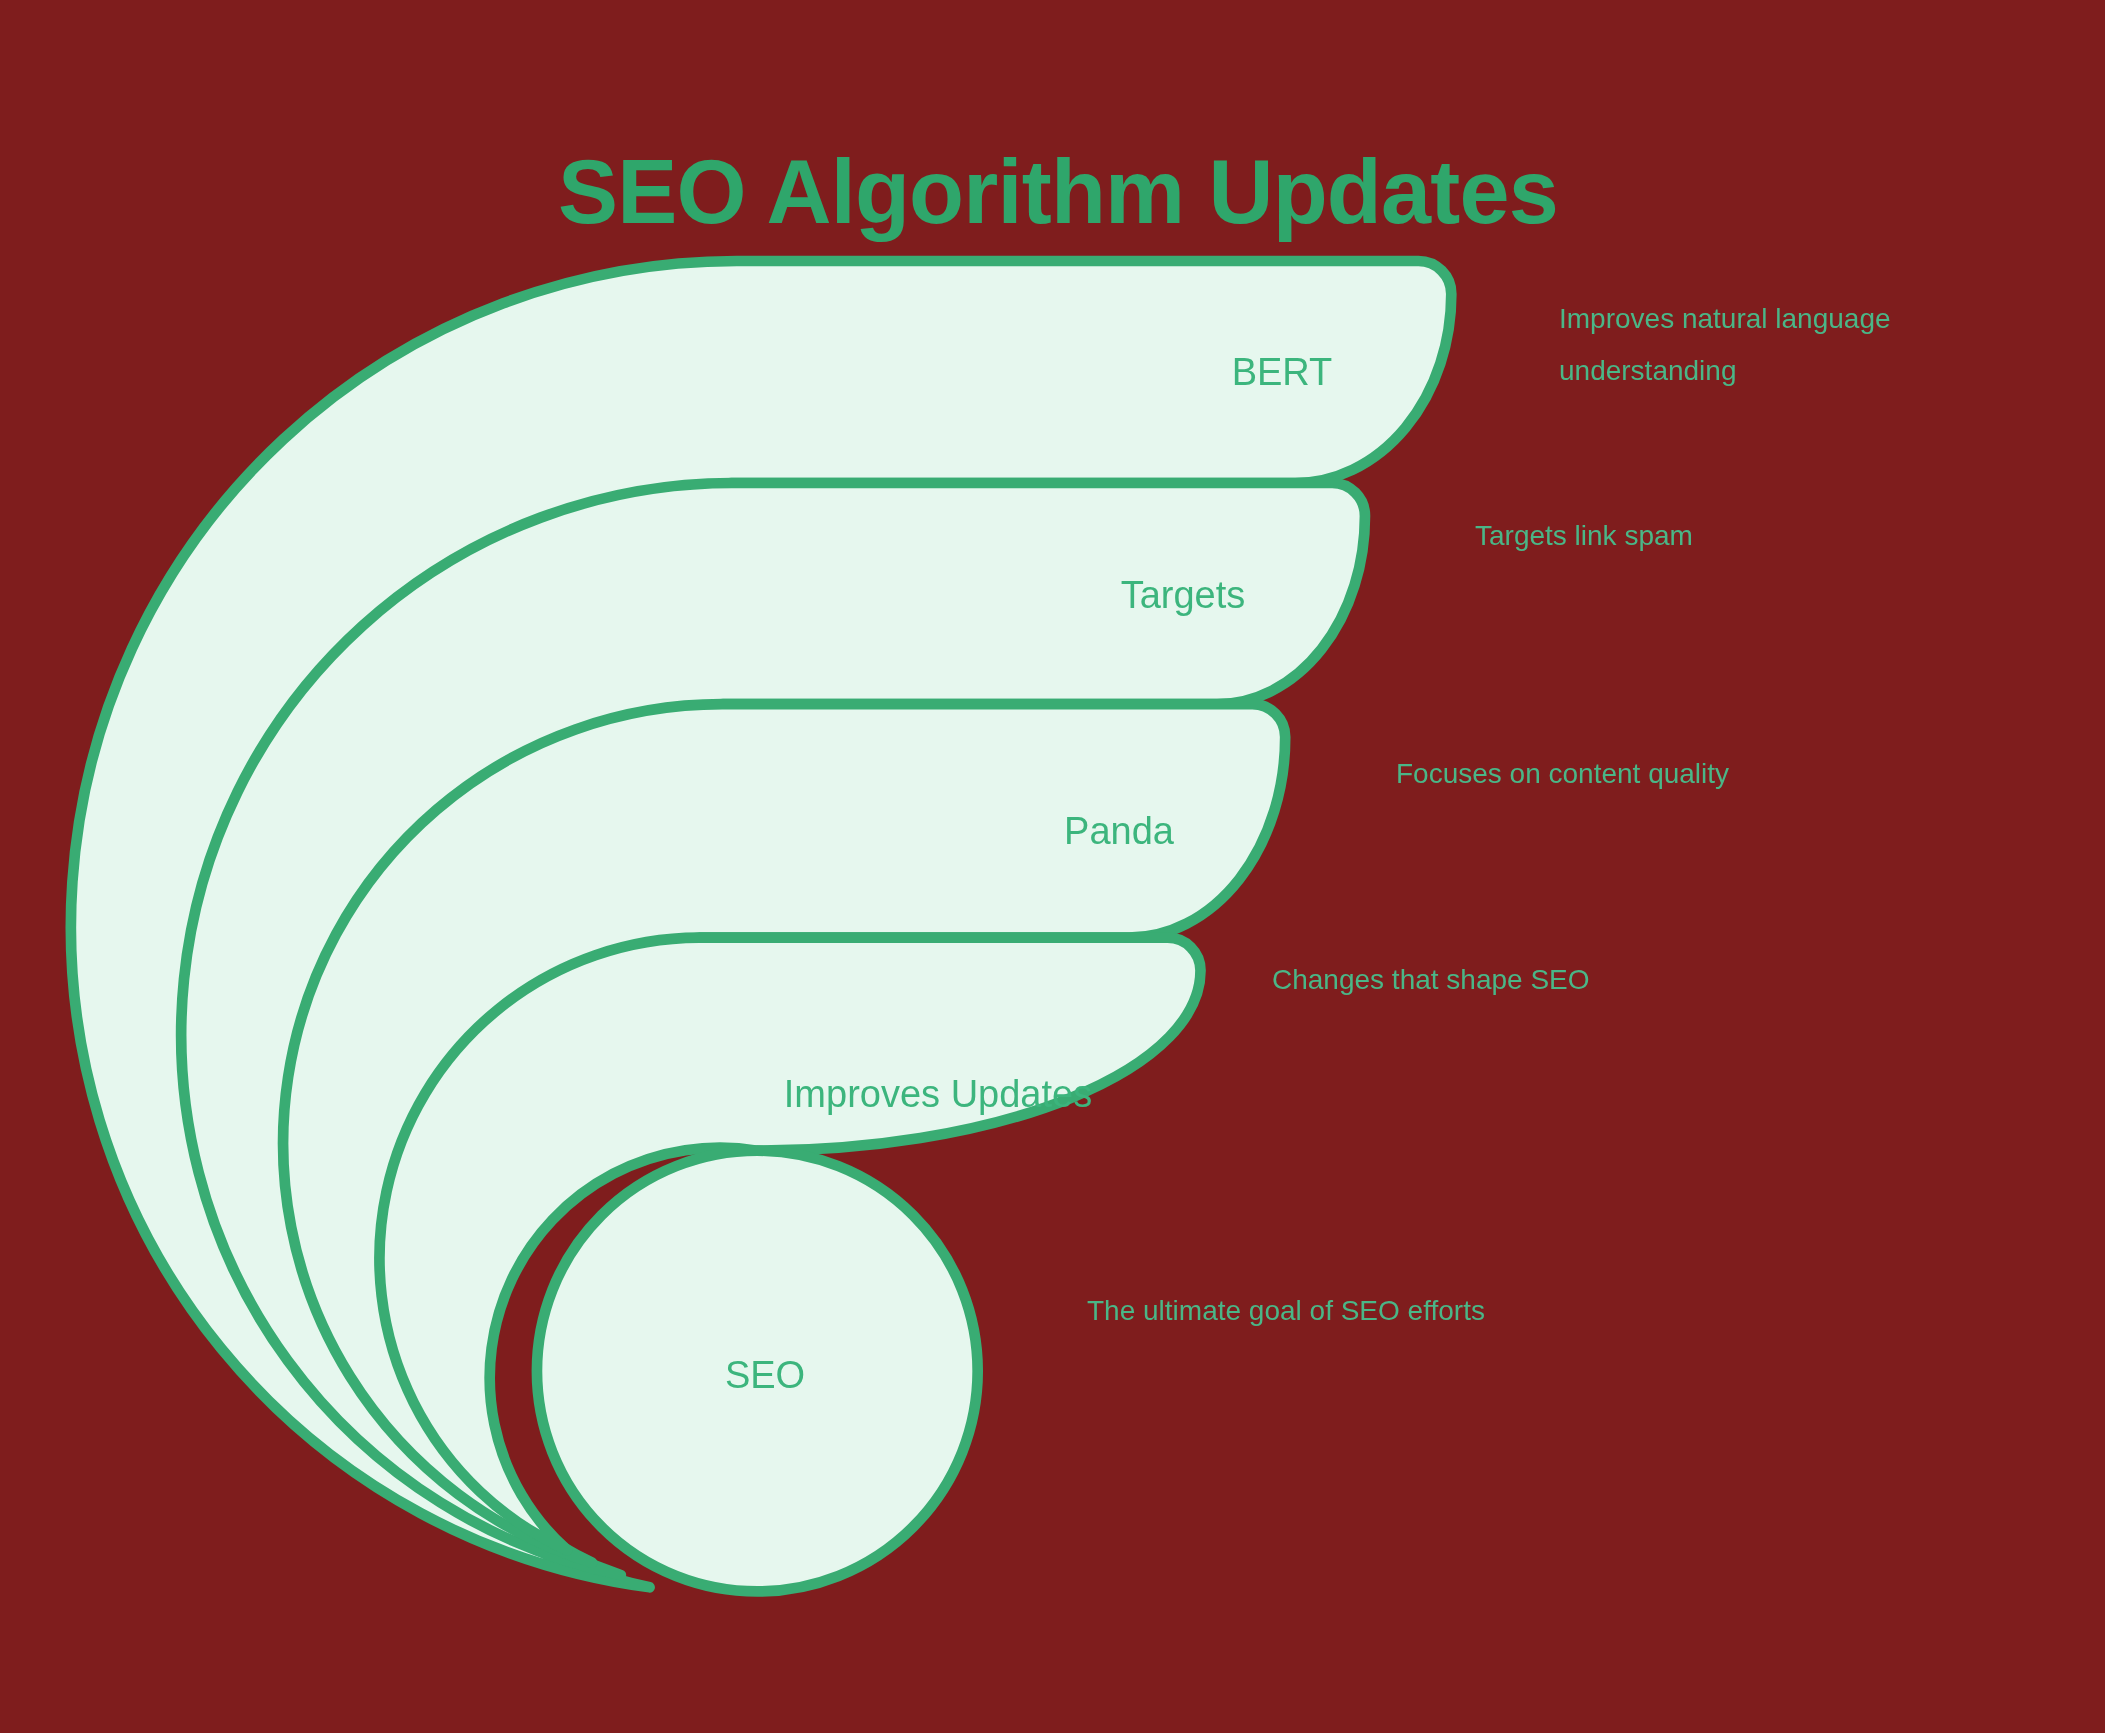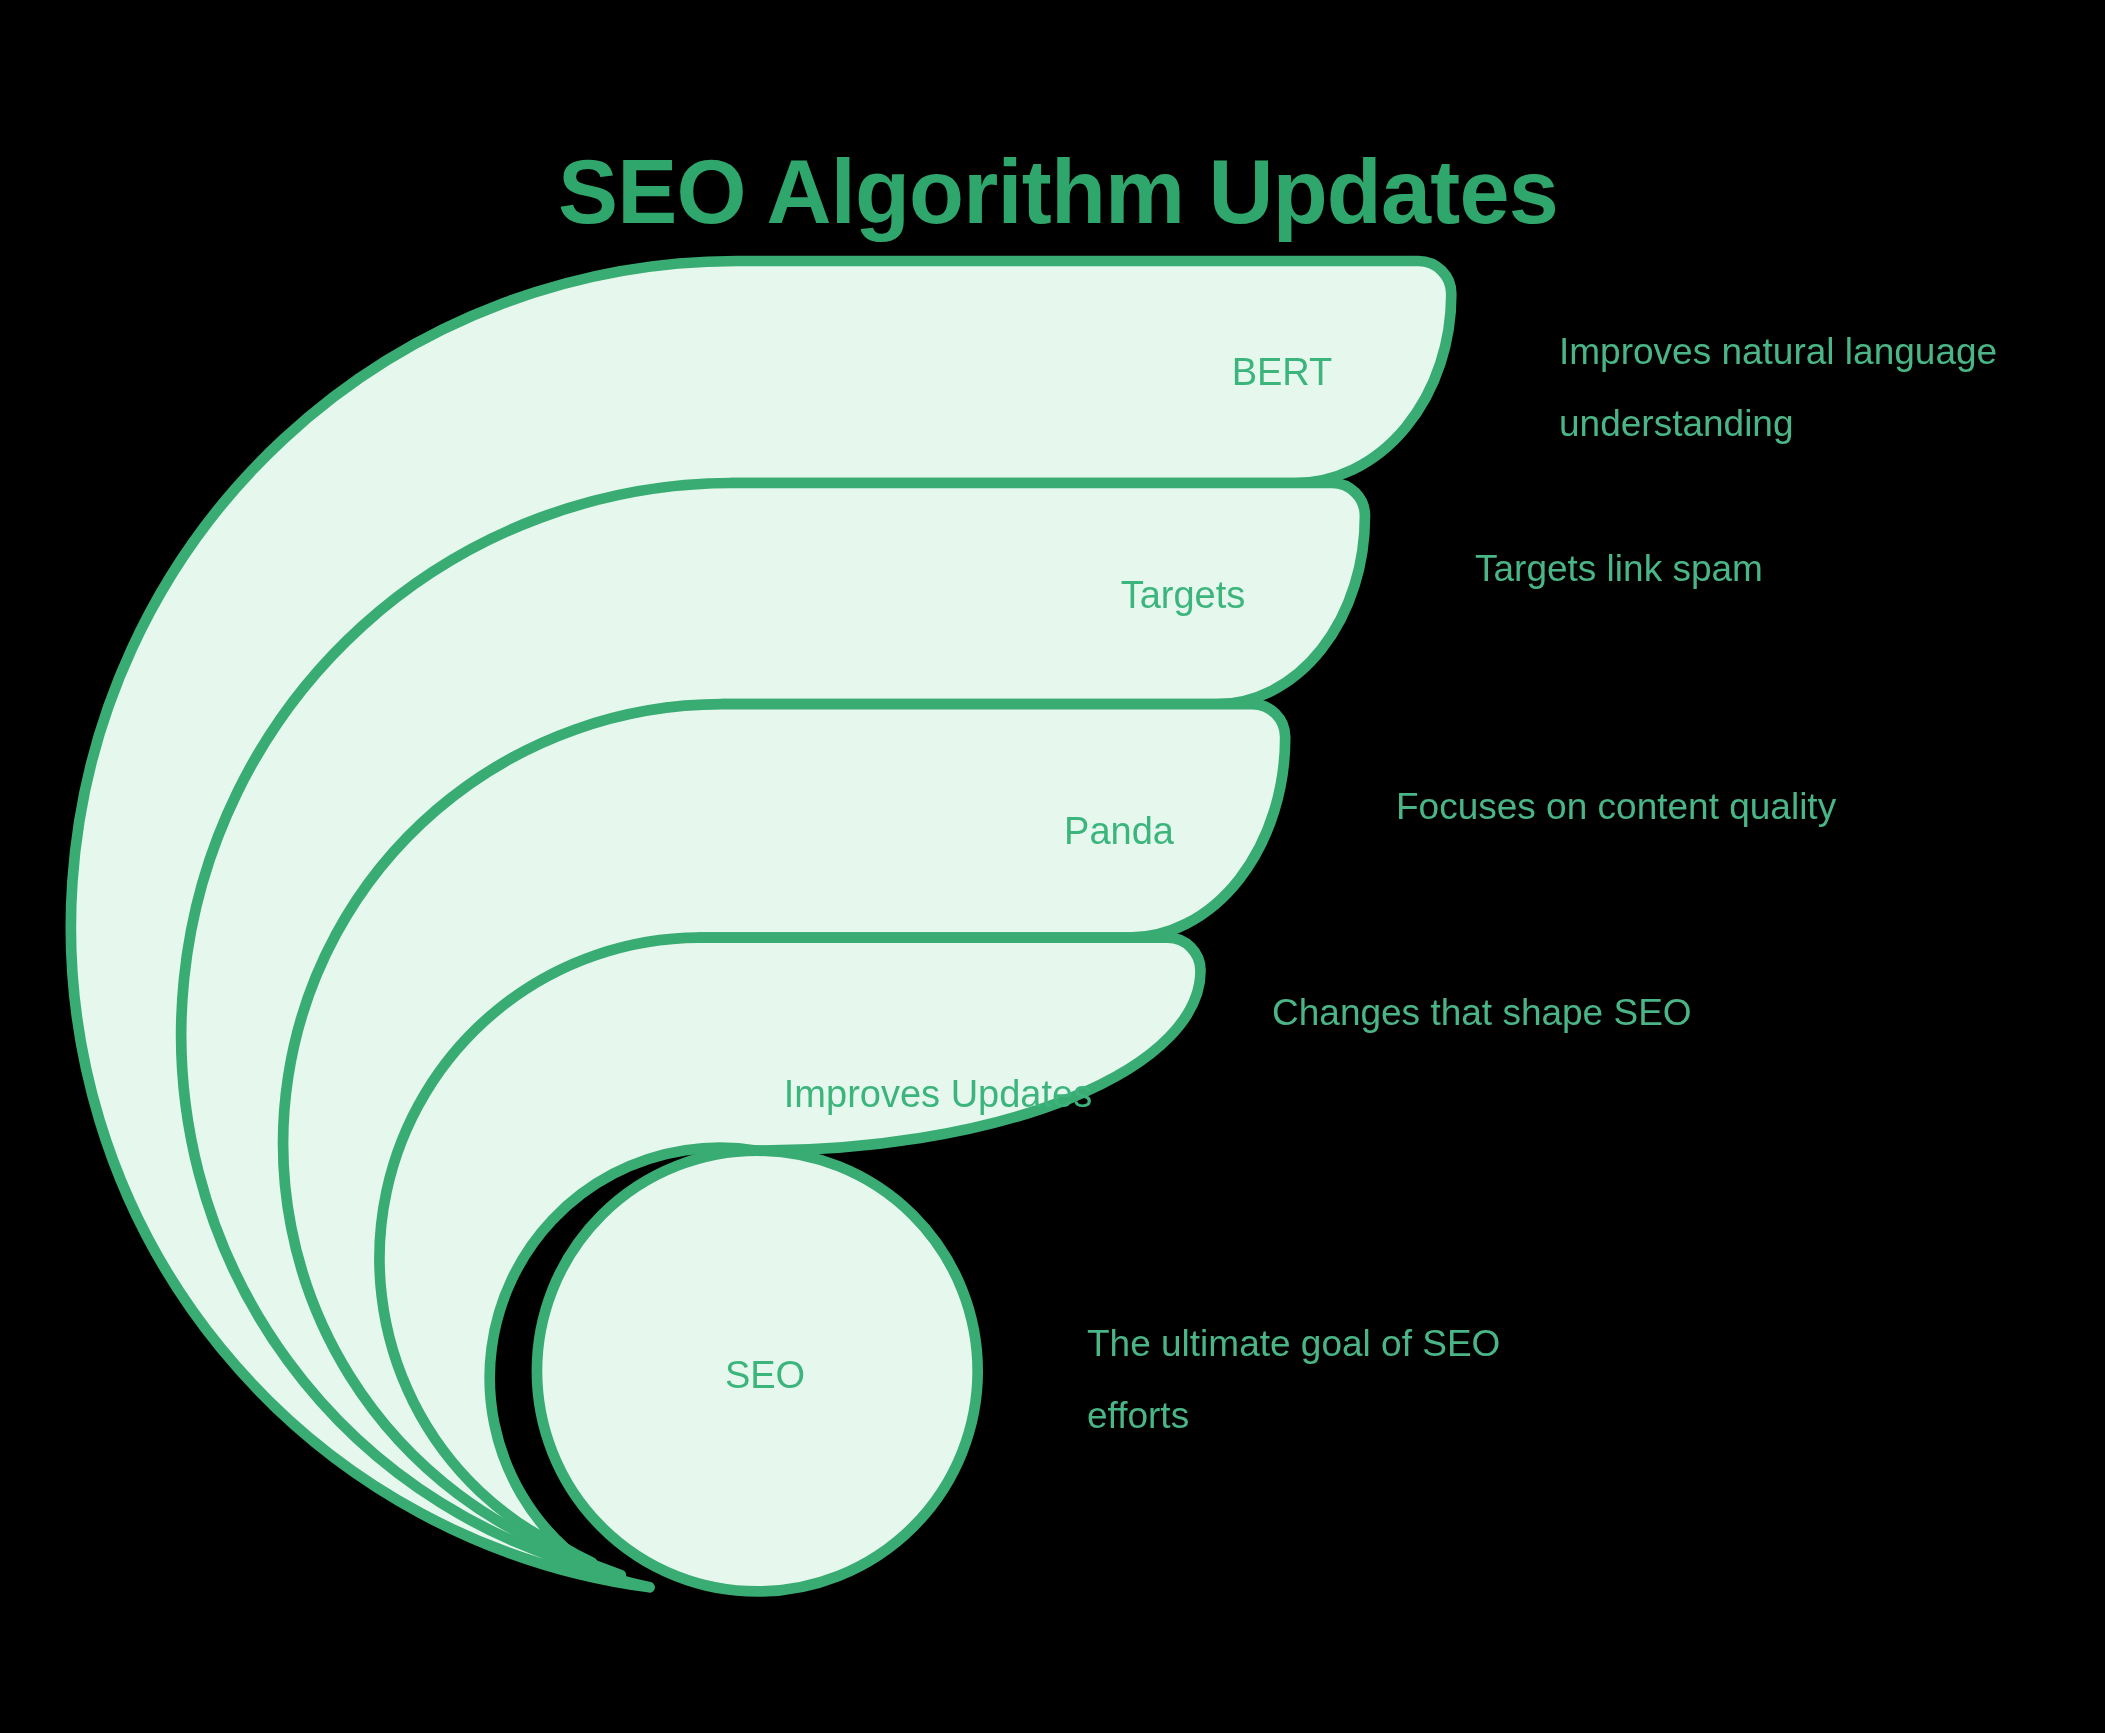--- a/index.html
+++ b/index.html
@@ -1,39 +1,39 @@
 <!DOCTYPE html>
 <html style="font-size:13px"><head>
 <meta charset="utf-8">
 <style>
   html,body{margin:0;padding:0;background:#fbfbfa;}
   .stage{
     position:relative;width:2105px;height:1734px;overflow:hidden;
-    background:#000000;
+    background:#7f1d1d;
     font-family:"Liberation Sans", sans-serif;
   }
   .stage svg{position:absolute;left:0;top:0;}
   .petal{fill:#e6f7ee;stroke:#39ac73;stroke-width:13;stroke-linejoin:round;}
   .seo-circle{fill:#e6f7ee;stroke:#39ac73;stroke-width:13;}
   .txt{position:absolute;white-space:pre-line;}
   .title{
     top:141px;left:1058px;transform:translateX(-50%);
     font-size:90px;font-weight:700;color:#2fa66b;letter-spacing:-0.8px;white-space:nowrap;
   }
   .petal-label{
     transform:translate(-50%,-50%);
     font-size:38px;color:#3cb57d;white-space:nowrap;text-align:center;
   }
   .lbl-bert{left:1282px;top:372px;}
   .lbl-penguin{left:1183px;top:595px;}
   .lbl-panda{left:1119px;top:831px;}
   .lbl-algu{left:938px;top:1094px;}
   .lbl-seo{left:757px;top:1375px;margin-left:8px;}
   .desc{
-    font-size:37px;color:#4ab687;line-height:72px;margin-top:23px;
+    font-size:28px;color:#4ab687;line-height:52px;
   }
   .desc-bert{left:1559px;top:293px;width:510px;}
   .desc-penguin{left:1475px;top:510px;width:576px;}
   .desc-panda{left:1396px;top:748px;width:625px;}
   .desc-algu{left:1272px;top:954px;width:625px;}
   .desc-seo{left:1087px;top:1285px;width:477px;}
 </style>
 </head>
 <body>
 

